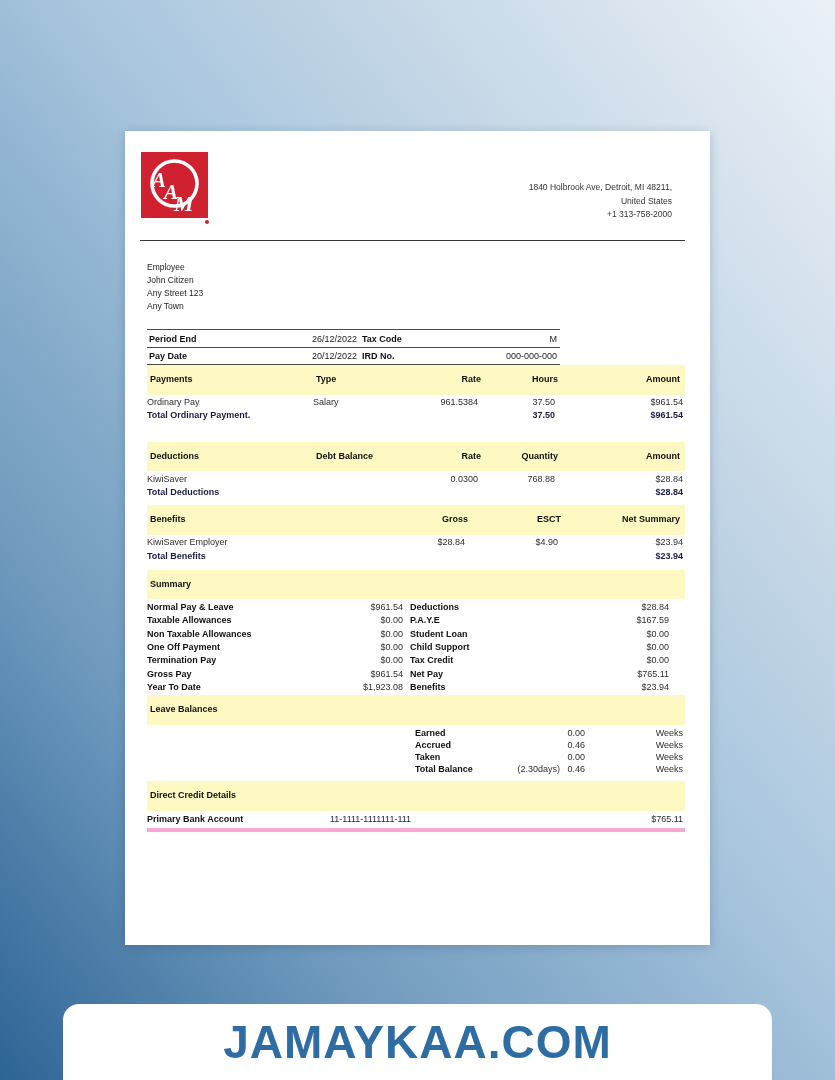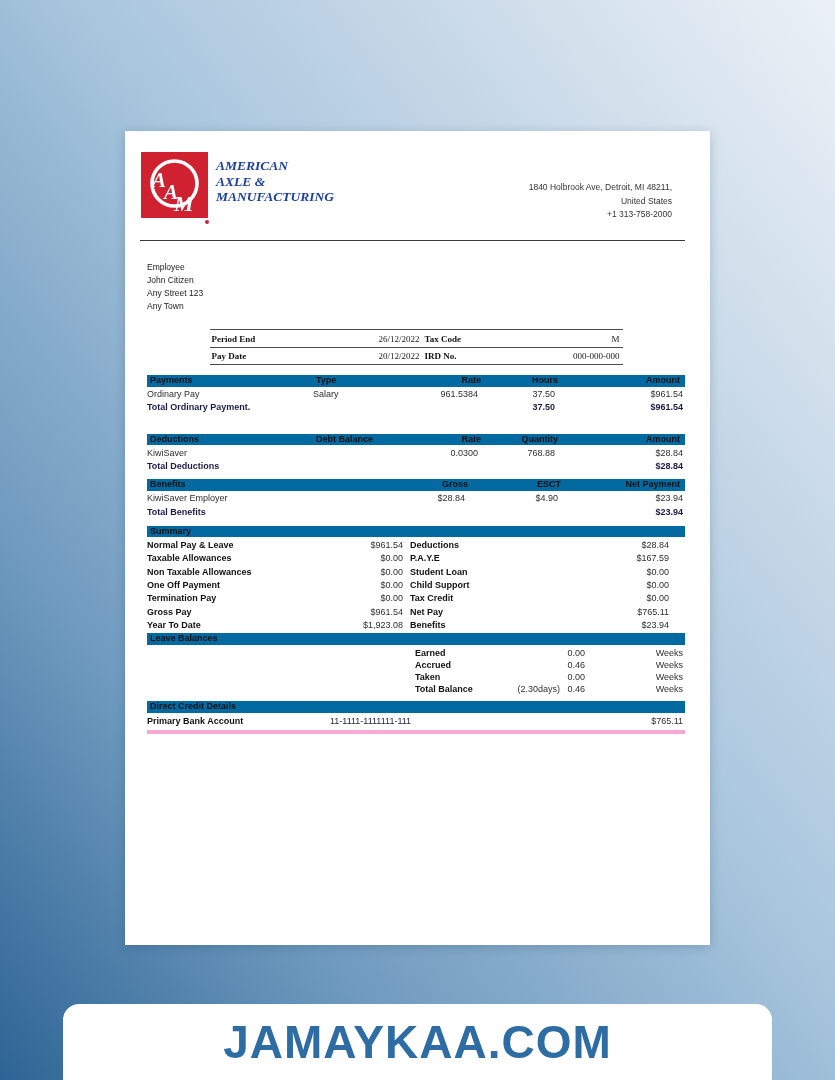--- a/index.html
+++ b/index.html
@@ -24,31 +24,31 @@
     font-size:13.5px; line-height:15.5px; white-space:nowrap; }
   .address { position:absolute; right:38px; top:50px; text-align:right;
     font-size:8.5px; line-height:13.5px; color:#333; }
   .head-rule { position:absolute; left:15px; right:25px; top:109px; border-top:1.3px solid #3a3a3a; }
 
   .employee { position:absolute; left:22px; top:130px; font-size:8.5px; line-height:13px; color:#222; }
 
   
   .tables { position:absolute; left:22px; top:198px; width:538px; font-size:9px; color:#2e2e2e; }
 
-  .period-flex { display:flex; justify-content:center; margin-bottom:10px;font-family:Liberation Serif, serif; }
+  .period-flex { display:flex; justify-content:flex-start; margin-bottom:0; }
   .mini-table { border-top:1px solid #4a4a4a; }
   .mini-table.left  { width:213px; }
   .mini-table.right { width:200px; }
   .mini-row { display:flex; justify-content:space-between; align-items:center;
     padding:3.5px 0 3px; border-bottom:1px solid #4a4a4a; line-height:10px; }
   .mini-row .lab { font-weight:bold; color:#111; padding-left:2px; }
   .mini-row .val { color:#222; padding-right:3px; }
 
-  .band { background:#0369a1; font-weight:bold; color:#111;
-    padding:1px 3px; line-height:9.5px; }
+  .band { background:#fef9c3; font-weight:bold; color:#111;
+    padding:10px 3px; line-height:9.5px; }
   .grid5 { display:grid; grid-template-columns:166px 75px 90px 77px 1fr; }
   .grid4 { display:grid; grid-template-columns:241px 77px 93px 1fr; }
   .grid5 > :nth-child(3), .grid5 > :nth-child(4), .grid5 > :nth-child(5),
   .grid4 > :nth-child(2), .grid4 > :nth-child(3), .grid4 > :nth-child(4) { text-align:right; }
   .grid5 > :last-child, .grid4 > :last-child { padding-right:2px;text-align:right; }
   .band.grid5, .band.grid4 { padding-left:3px; padding-right:3px; }
   .trow { line-height:11px; padding:1.2px 0; }
   .trow.first { padding-top:2.5px; }
   .bold-row { font-weight:bold; color:#1b1b45; }
 
@@ -89,25 +89,20 @@
 
   <svg class="logo" viewBox="0 0 67 66" xmlns="http://www.w3.org/2000/svg">
     <rect x="0" y="0" width="67" height="66" fill="#cf2130"></rect>
     <circle cx="33.5" cy="31.5" r="22.5" fill="none" stroke="#ffffff" stroke-width="3.6"></circle>
     <text x="11" y="35" font-size="21" font-style="italic" font-weight="bold" fill="#ffffff" font-family="Liberation Serif, serif">A</text>
     <text x="23" y="47" font-size="21" font-style="italic" font-weight="bold" fill="#ffffff" font-family="Liberation Serif, serif">A</text>
     <text x="33" y="59" font-size="22" font-style="italic" font-weight="bold" fill="#ffffff" font-family="Liberation Serif, serif">M</text>
   </svg>
   <div class="reg-dot"></div>
 
-  <div class="company">
-    <div>AMERICAN</div>
-    <div>AXLE &amp;</div>
-    <div>MANUFACTURING</div>
-  </div>
 
   <div class="address">
     <div>1840 Holbrook Ave, Detroit, MI 48211,</div>
     <div>United States</div>
     <div>+1 313-758-2000</div>
   </div>
 
   <div class="head-rule"></div>
 
   <div class="employee">
@@ -188,21 +183,21 @@
         <span></span>
         <span>$28.84</span>
       </div>
     </div>
 
     <div class="sec-ben">
       <div class="band grid4">
         <span>Benefits</span>
         <span>Gross</span>
         <span>ESCT</span>
-        <span>Net Payment</span>
+        <span>Net Summary</span>
       </div>
       <div class="grid4 trow first">
         <span>KiwiSaver Employer</span>
         <span>$28.84</span>
         <span>$4.90</span>
         <span>$23.94</span>
       </div>
       <div class="grid4 trow bold-row">
         <span>Total Benefits</span>
         <span></span>

